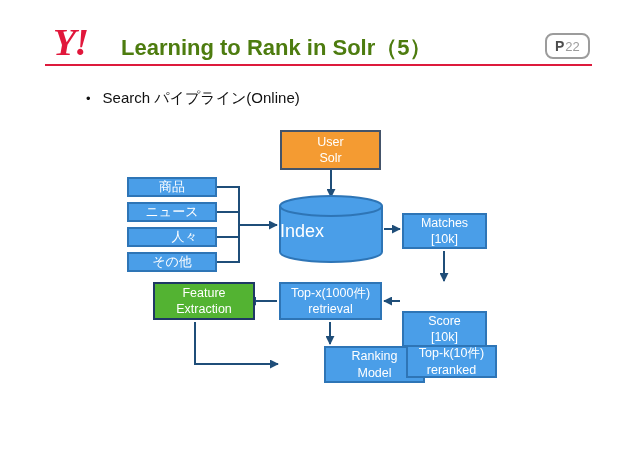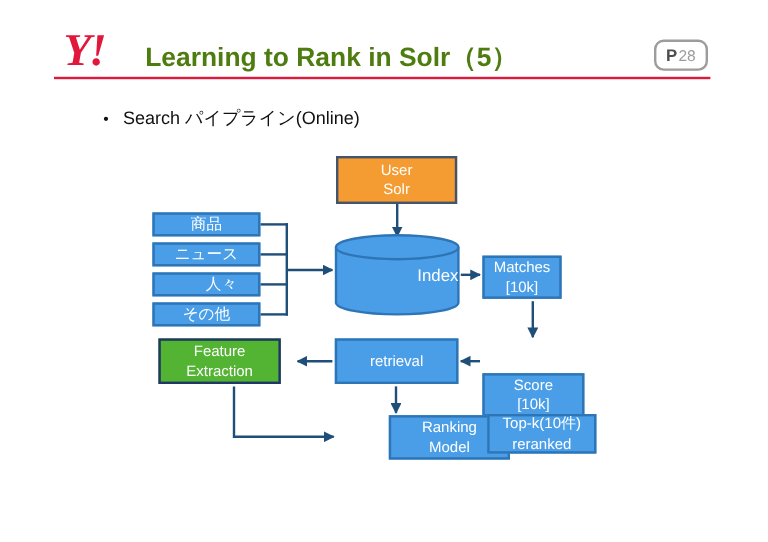--- a/index.html
+++ b/index.html
@@ -39,46 +39,46 @@
     position:absolute;z-index:2;box-sizing:border-box;
     display:flex;flex-direction:column;align-items:center;justify-content:center;
     color:#fff;text-align:center;font-size:12.5px;line-height:1.3;
   }
   .node.blue{background:#4A9EE8;border:2px solid #2E75B6;}
   .node.orange{background:#F49B32;border:2px solid #44546A;}
   .node.green{background:#53B332;border:2px solid #1F3864;}
   #user-query{left:280px;top:130px;width:101px;height:40px;}
   .src{left:127px;width:90px;height:20px;font-size:13px;}
   #src-0{top:177px;} #src-1{top:202px;} #src-2{top:227px;padding-left:25px;} #src-3{top:252px;}
-  #matches{left:402px;top:213px;width:66px;height:36px;text-align:center;}
+  #matches{left:402px;top:213px;width:85px;height:36px;text-align:center;}
   #score{left:402px;top:283px;width:85px;height:36px;margin-top:28px;}
   #top-x{left:279px;top:282px;width:103px;height:38px;}
-  #feature{left:132px;top:282px;width:102px;height:38px;}
+  #feature{left:153px;top:282px;width:102px;height:38px;}
   #ranking{left:280px;top:346px;width:101px;height:37px;margin-left:44px;}
   #top-k{left:406px;top:345px;width:91px;height:33px;}
   #index-label{
     position:absolute;left:280px;top:221px;width:102px;z-index:2;
-    text-align:right;color:#fff;font-size:14px;
+    text-align:left;color:#fff;font-size:18px;
   }
   
   .footer{
     position:absolute;right:46px;top:414px;
     font-size:8px;color:#b5b5b5;white-space:nowrap;
   }
 </style>
 </head>
 <body>
 
 <div class="slide">
 
   <div class="logo">Y!</div>
   <div class="title">Learning to Rank in Solr（5）</div>
   <div class="page-badge">
     <span class="p">P</span>
-    <span class="num">28</span>
+    <span class="num">22</span>
   </div>
   <div class="header-rule"></div>
 
   <div class="bullet-line">
     <span class="marker">•</span>
     <span>Search パイプライン(Online)</span>
   </div>
 
   <svg class="connectors" width="640" height="452" viewBox="0 0 640 452">
     <defs>
@@ -134,20 +134,21 @@
     <span>Matches</span>
     <span>[10k]</span>
   </div>
 
   <div class="node blue" id="score">
     <span>Score</span>
     <span>[10k]</span>
   </div>
 
   <div class="node blue" id="top-x">
+    <span>Top-x(1000件)</span>
     <span>retrieval</span>
   </div>
 
   <div class="node green" id="feature">
     <span>Feature</span>
     <span>Extraction</span>
   </div>
 
   <div class="node blue" id="ranking">
     <span>Ranking</span>

